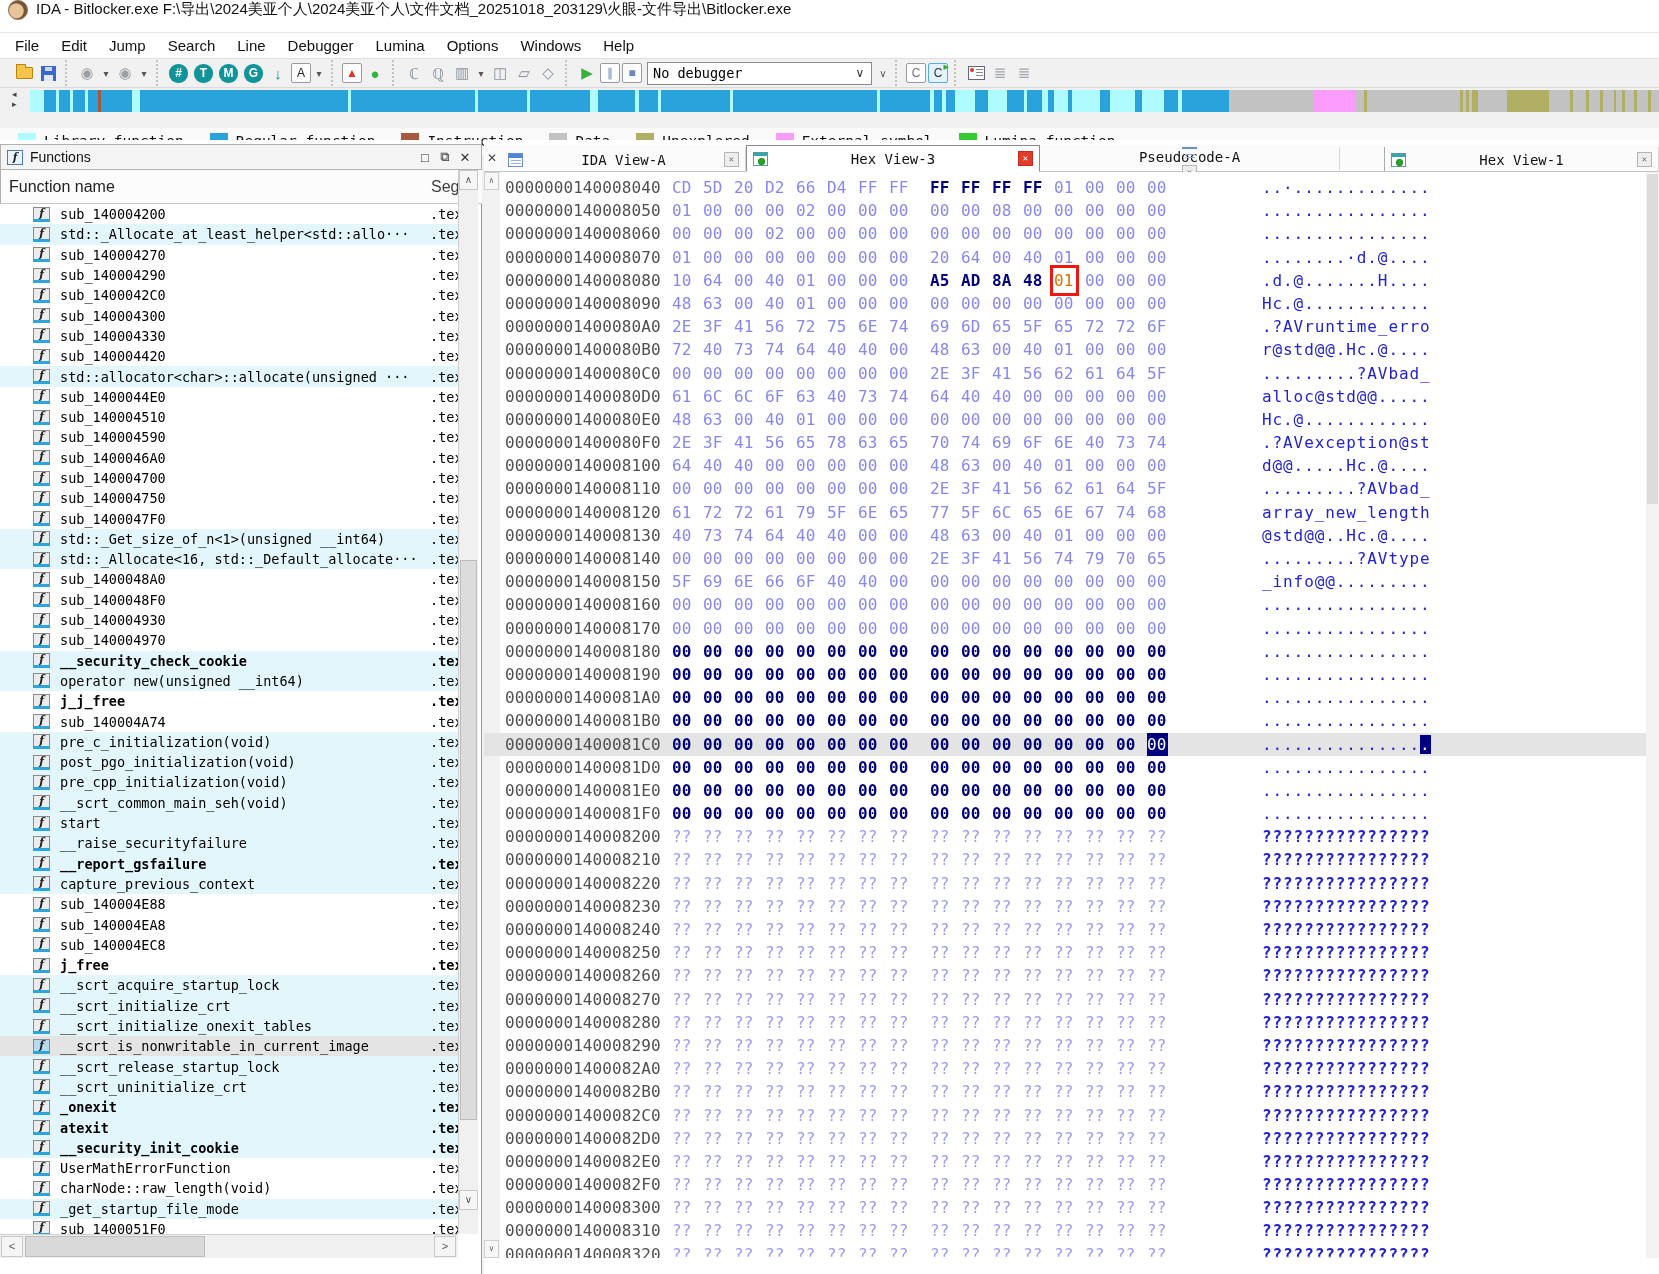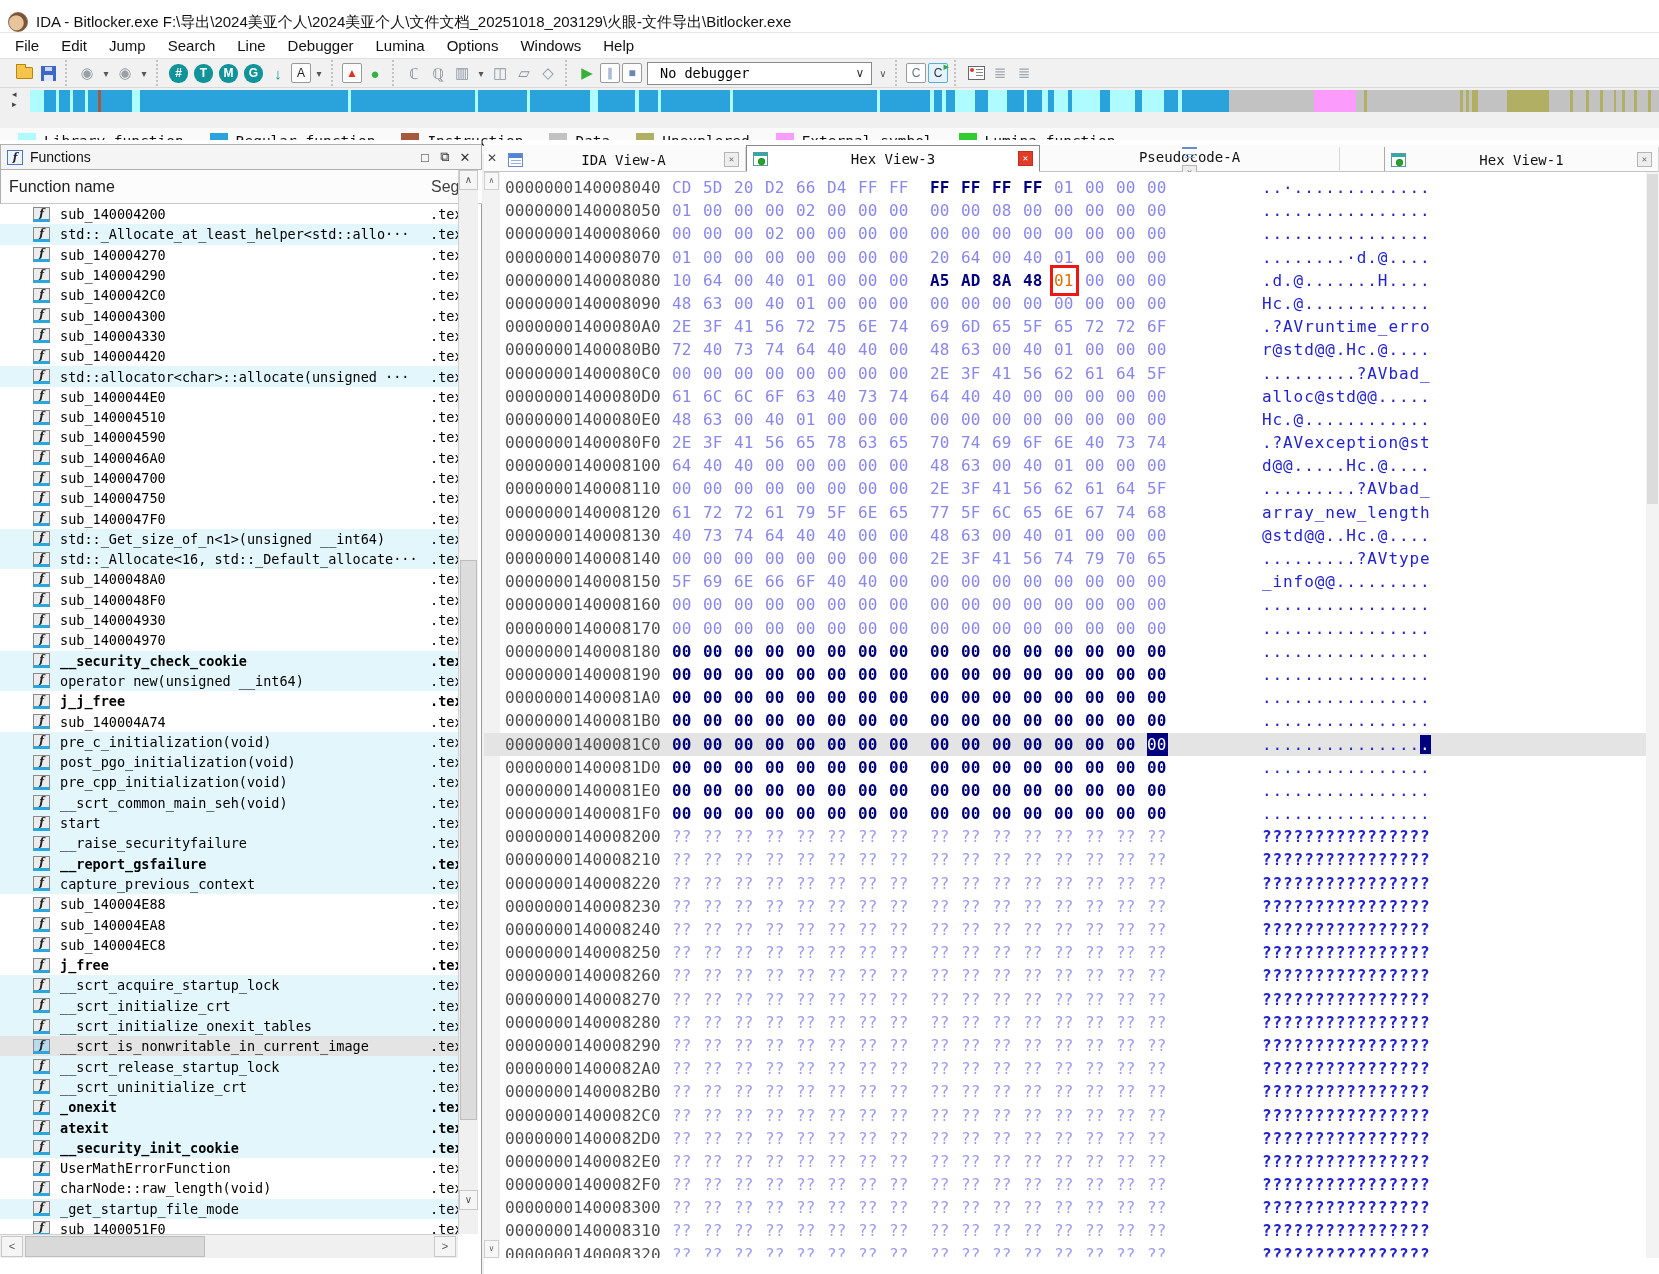--- a/index.html
+++ b/index.html
@@ -2,21 +2,21 @@
 <html><head>
 <meta charset="utf-8">
 <style>
   * { box-sizing: border-box; margin:0; padding:0; }
   html,body { width:1659px; height:1274px; overflow:hidden; background:#f0f0f0;
               font-family:"Liberation Sans", sans-serif; }
   .app { position:relative; width:1659px; height:1274px; background:#f0f0f0; }
 
   
   .titlebar { position:absolute; left:0; top:0; width:100%; height:33px; background:#ffffff;
-              display:flex; align-items:flex-end; padding-left:8px; border-bottom:1px solid #e6e6e6; }
+              display:flex; align-items:flex-start; padding-left:8px; border-bottom:1px solid #e6e6e6; }
   .app-icon { width:20px; height:20px; border-radius:50%; margin-right:8px;
               background:radial-gradient(circle at 40% 55%, #e8c49a 0 7px, #7a5236 8px); border:1px solid #8a6a4a; }
   .titletext { font-size:15px; color:#111; white-space:nowrap; }
 
   
   .menubar { position:absolute; left:0; top:33px; width:100%; height:25px; background:#ffffff;
              display:flex; align-items:center; padding-left:4px; }
   .menu-item { font-size:15px; color:#111; padding:2px 11px; cursor:default; }
 
   
@@ -39,21 +39,21 @@
   .tb-save { width:15px; height:15px; background:#3e68c8; position:relative; }
   .tb-save::after { content:""; position:absolute; left:3px; bottom:0; width:9px; height:6px; background:#dfe8fa; }
   .tb-save::before { content:""; position:absolute; left:4px; top:1px; width:7px; height:4px; background:#cdd9f2; }
   .tb-winlist { width:17px; height:14px; background:#fff; border:1px solid #667; position:relative; }
   .tb-winlist::before { content:""; position:absolute; left:1px; top:1px; width:4px; height:4px; background:#d33a2e; border-radius:50%; }
   .tb-winlist::after { content:""; position:absolute; left:7px; top:2px; width:7px; height:8px;
                        background:repeating-linear-gradient(#888 0 1px, transparent 1px 3px); }
   .tb-cgreen::after { content:"▸"; position:absolute; right:-2px; top:-4px; color:#2fae3a; font-size:11px; }
   .combo { width:225px; height:23px; background:#fff; border:1px solid #8a8a8a; display:flex;
            align-items:center; margin:0 4px; font-size:14px; }
-  .combo .val { flex:1; padding-left:12px; font-family:"DejaVu Sans Mono", monospace; font-size:13.5px; }
+  .combo .val { flex:1; padding-left:5px; font-family:"DejaVu Sans Mono", monospace; font-size:13.5px; }
   .combo .arr { width:22px; text-align:center; color:#333; font-size:12px; }
 
   
   .navrow { position:absolute; left:0; top:88px; width:100%; height:26px; background:#f0f0f0; }
   .nav-arrows { position:absolute; left:8px; top:2px; width:18px; height:22px; color:#444; }
   .nav-arrows .a1 { position:absolute; left:4px; top:-1px; font-size:9px; }
   .nav-arrows .a2 { position:absolute; left:4px; top:9px; font-size:9px; }
   .navband { position:absolute; left:30px; top:2px; width:1629px; height:22px; background:#2aa3dd; }
 
   

